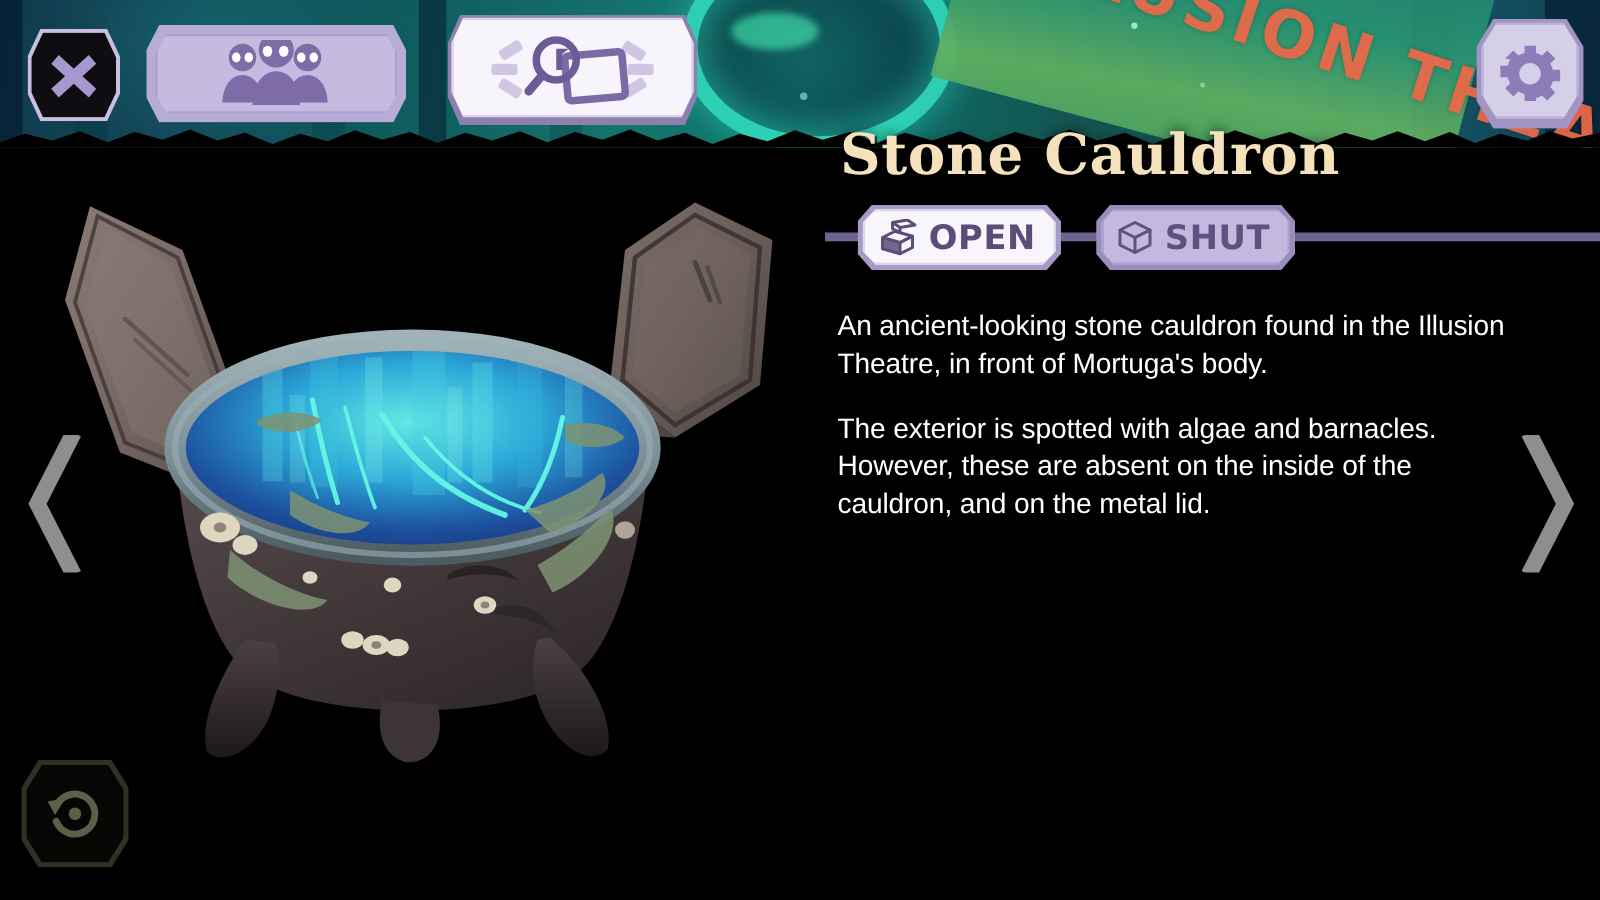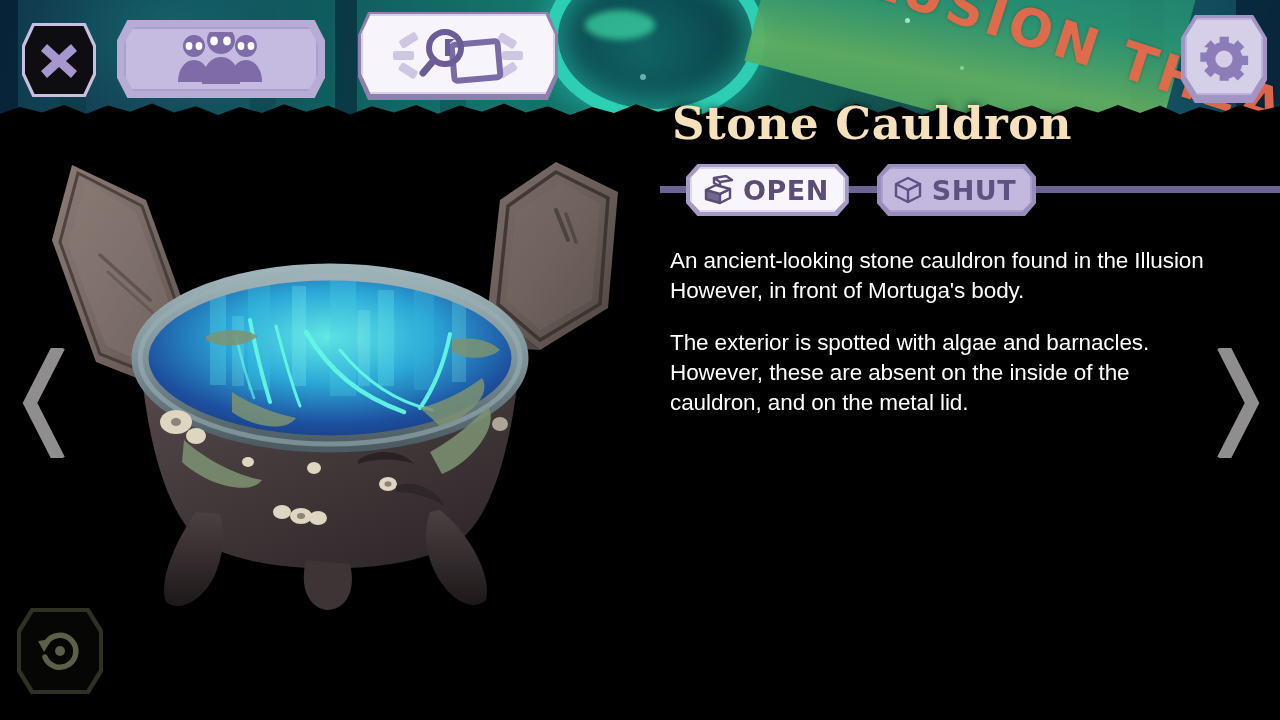--- a/index.html
+++ b/index.html
@@ -423,21 +423,21 @@
           <path d="M15 3 L27 9 L15 15 L3 9 Z"></path>
           <path d="M3 9 L3 21 L15 27 L15 15"></path>
           <path d="M15 15 L27 9 L27 21 L15 27"></path>
         </g>
       </svg>
       <span class="tab-label">SHUT</span>
     </div>
   </div>
 
   <div id="desc">
-    <p>An ancient-looking stone cauldron found in the Illusion However, in front of Mortuga's body.</p>
+    <p>An ancient-looking stone cauldron found in the Illusion Theatre, in front of Mortuga's body.</p>
     <p>The exterior is spotted with algae and barnacles. However, these are absent on the inside of the cauldron, and on the metal lid.</p>
   </div>
 
   <div class="nav-arrow" id="nav-prev">
     <svg width="46" height="110" viewBox="0 0 46 110">
       <path d="M34 4 L8 55 L34 106" fill="none" stroke="#8f8d8d" stroke-width="13" stroke-linecap="square" stroke-linejoin="miter"></path>
     </svg>
   </div>
   <div class="nav-arrow" id="nav-next">
     <svg width="46" height="110" viewBox="0 0 46 110">

